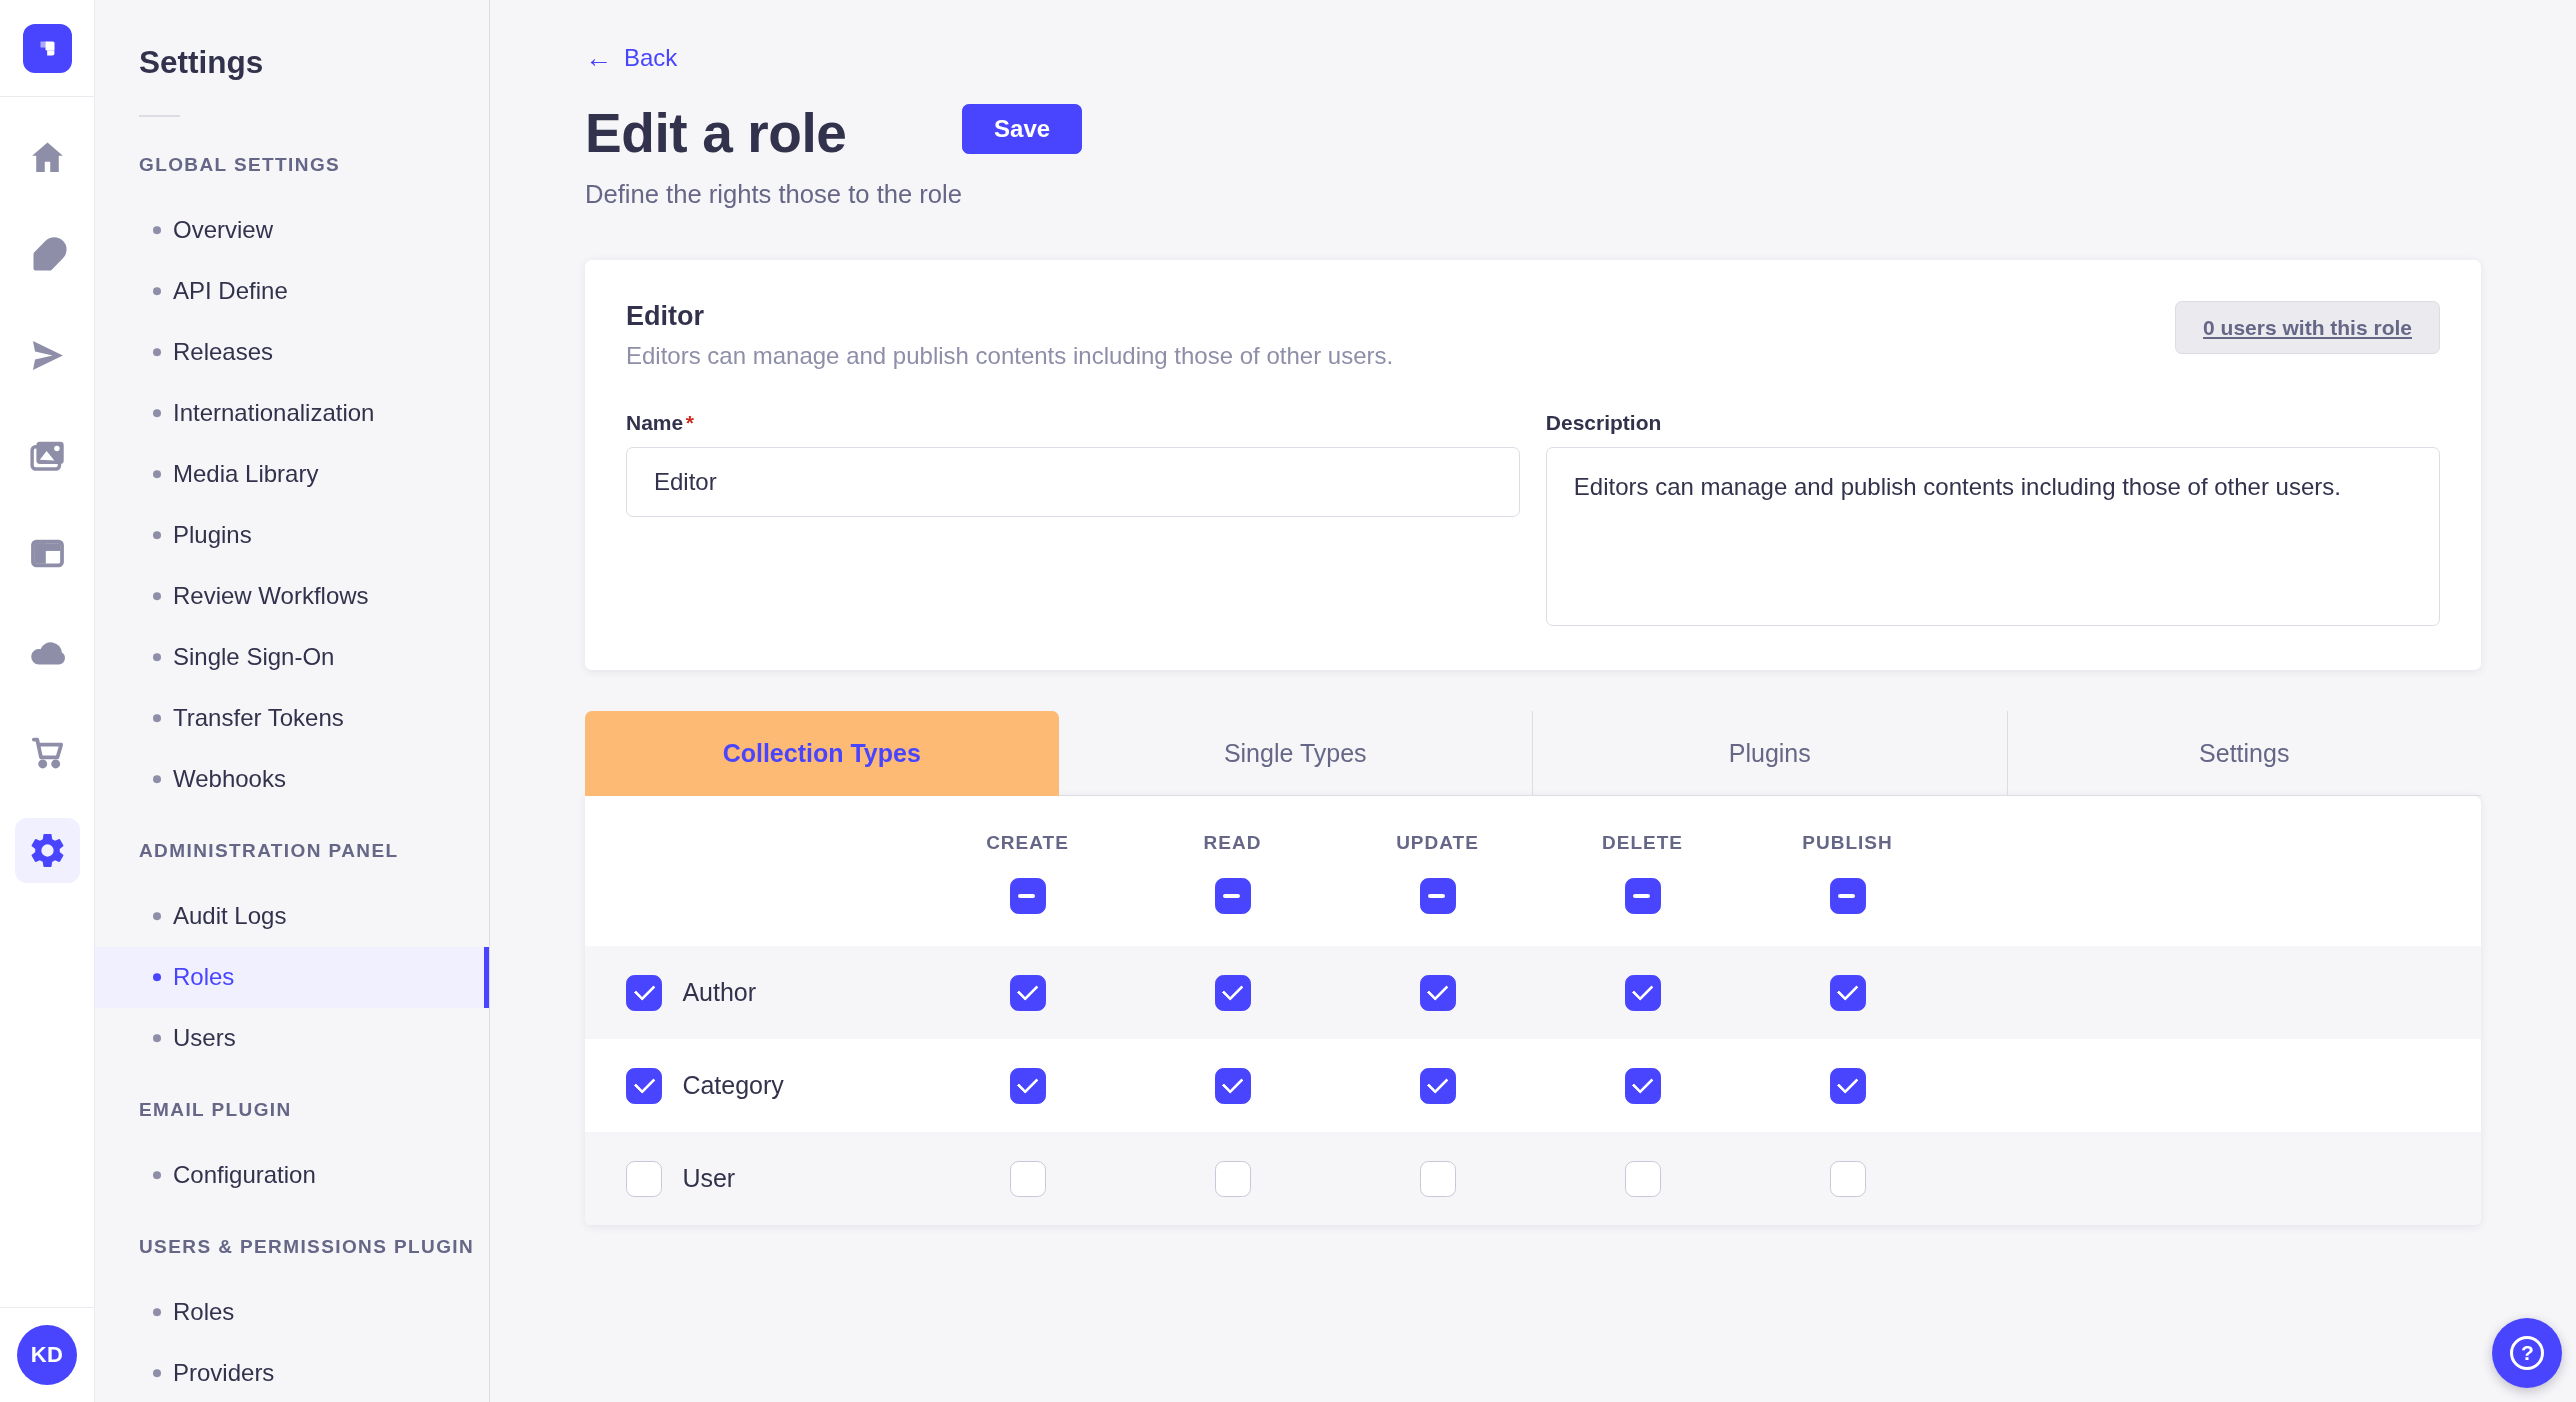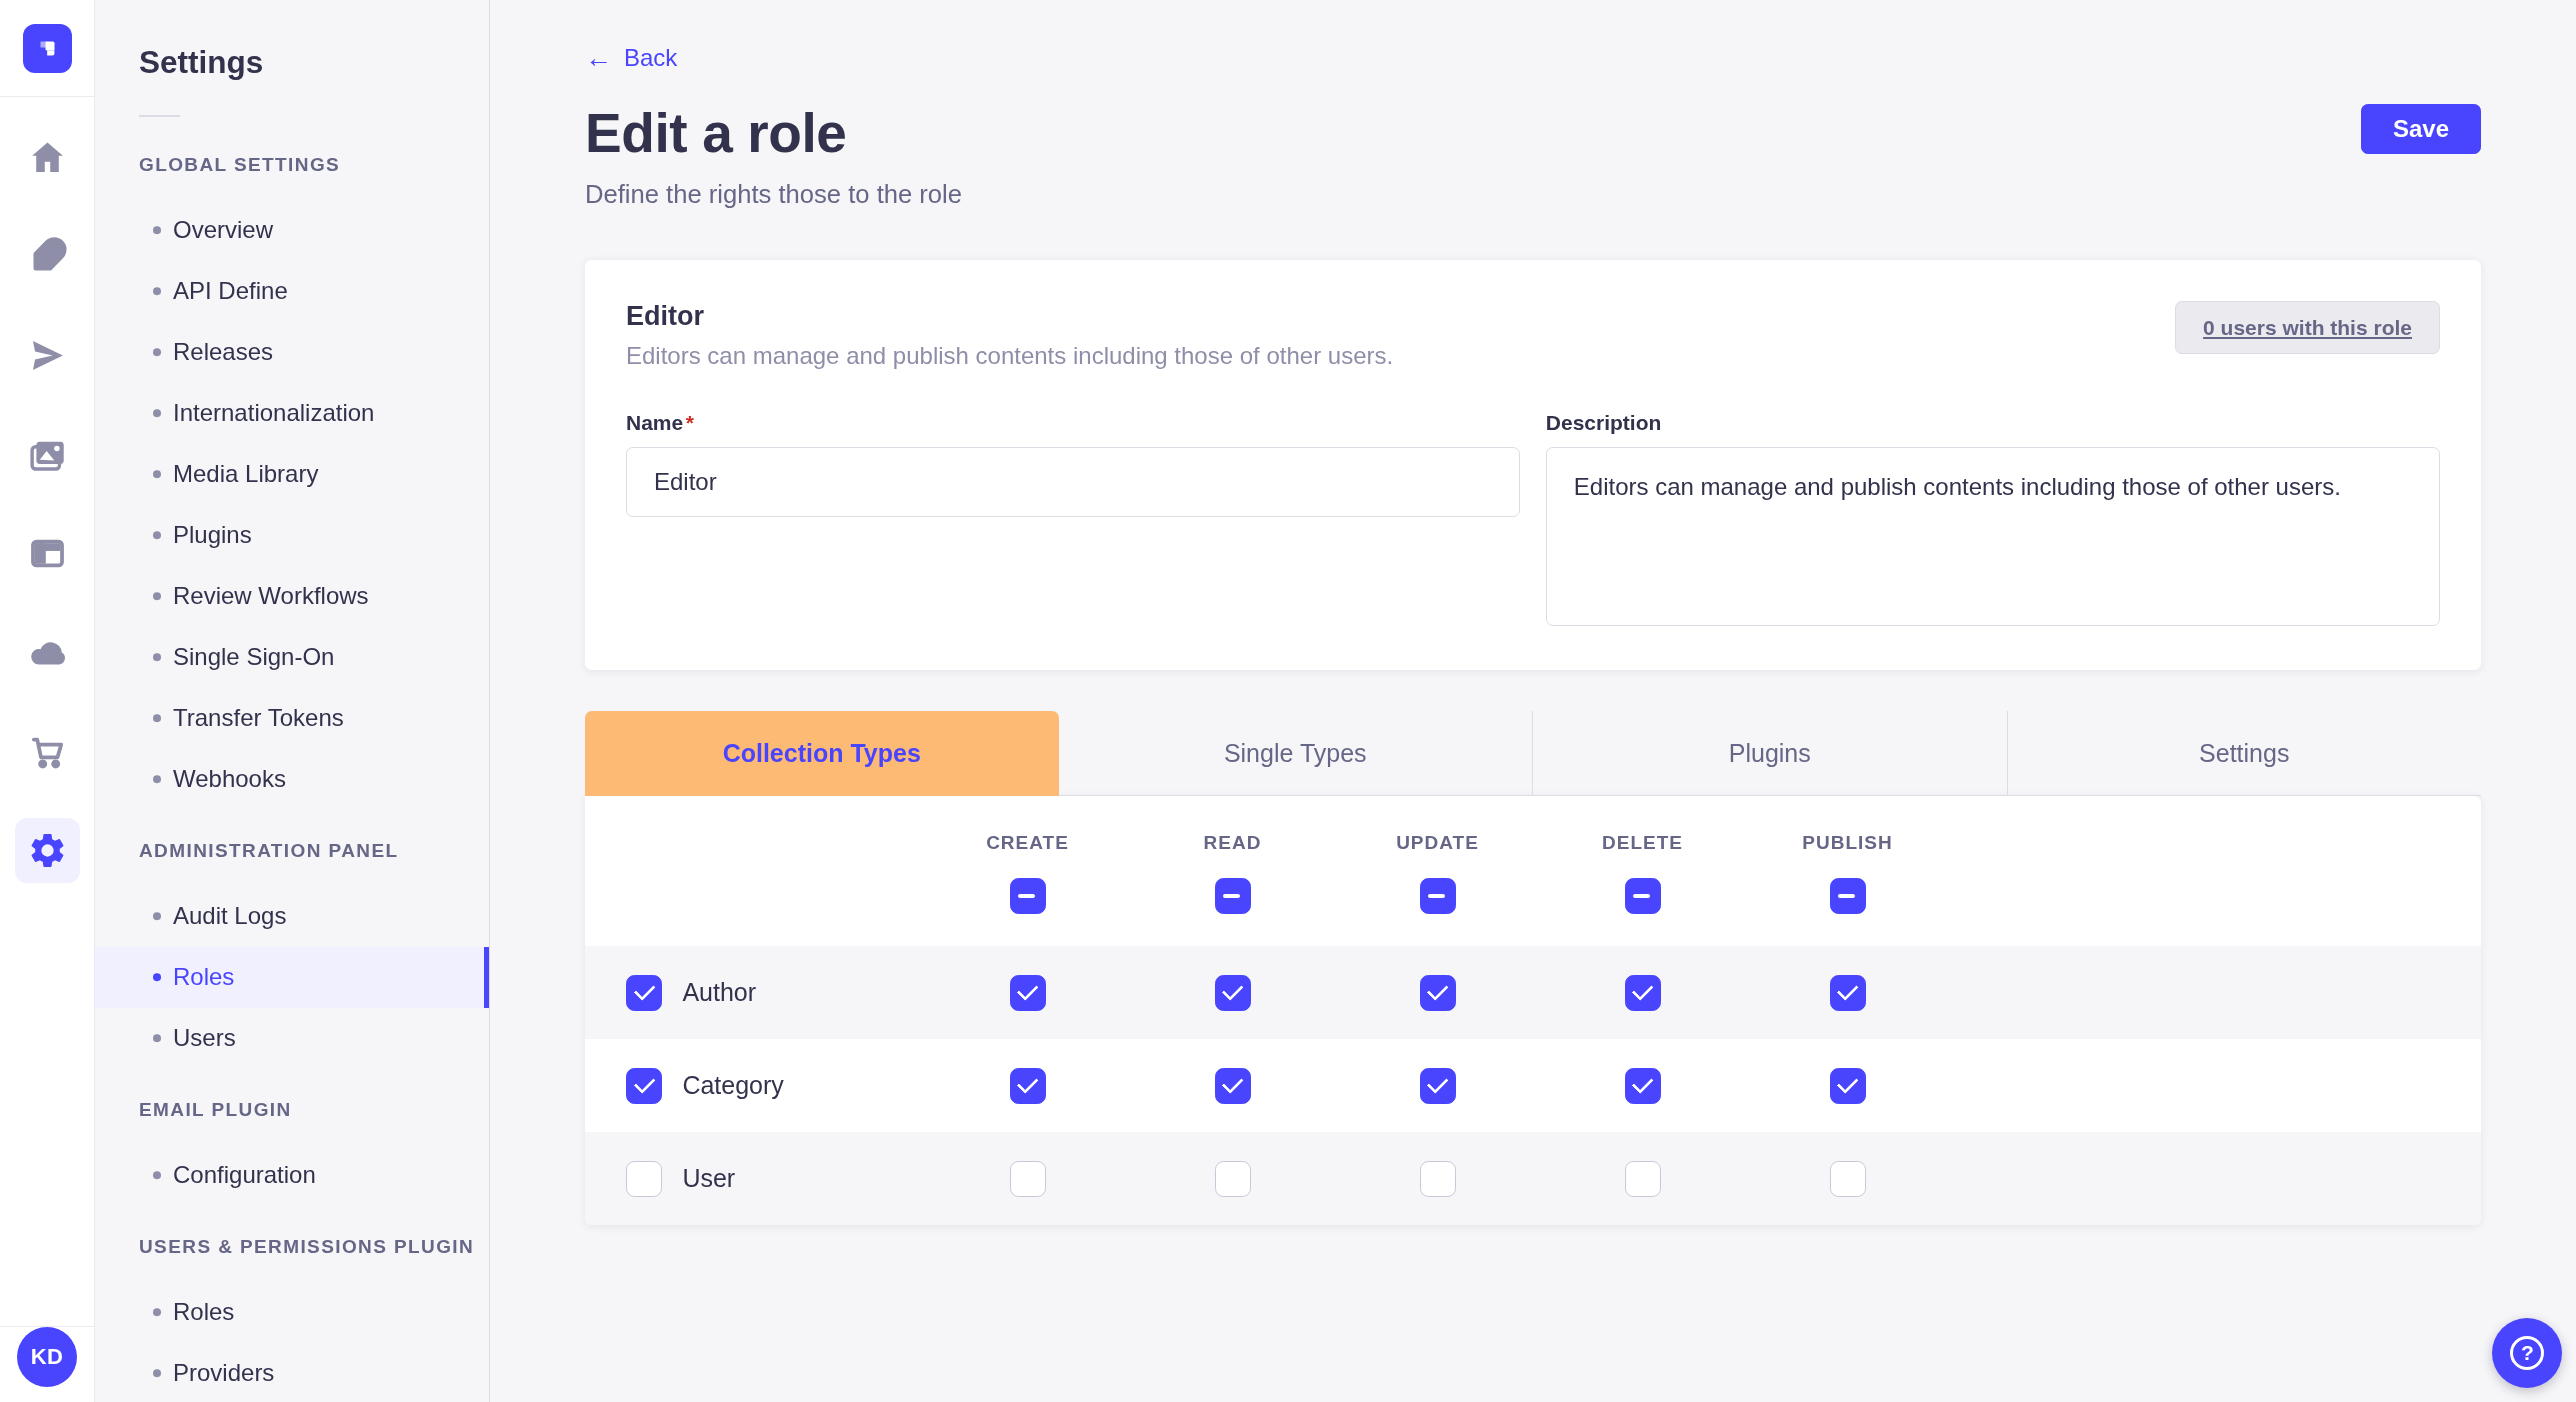--- a/index.html
+++ b/index.html
@@ -12,22 +12,22 @@
              display:flex; flex-direction:column; align-items:center; flex:none; }
   .logo-wrap { height:97px; width:100%; display:flex; align-items:center; justify-content:center;
                border-bottom:0.9px solid #eaeaef; }
   .logo { width:49px; height:49px; border-radius:12px; background:#4945ff;
           display:flex; align-items:center; justify-content:center; cursor:pointer; }
   .rail-icons { display:flex; flex-direction:column; align-items:center; gap:34px; margin-top:28px; flex:1; }
   .rail-btn { width:65px; height:65px; border-radius:12px; display:flex; align-items:center;
               justify-content:center; cursor:pointer; }
   .rail-btn svg { width:41px; height:41px; }
   .rail-btn.active { background:#f0f0ff; }
-  .rail-bottom { width:100%; height:76px; border-top:0.9px solid #eaeaef;
-                 display:flex; align-items:flex-start; justify-content:center; }
+  .rail-bottom { width:100%; height:95px; border-top:0.9px solid #eaeaef;
+                 display:flex; align-items:center; justify-content:center; }
   .avatar { width:60px; height:60px; border-radius:50%; background:#4945ff; color:#fff;
             display:flex; align-items:center; justify-content:center; font-size:22px;
             font-weight:700; cursor:pointer; letter-spacing:0.4px; }
 
   
   .subnav { width:395px; background:#f6f6f9; border-right:0.9px solid #dcdce4; flex:none; overflow:hidden; }
   .subnav-title { padding:44px 0 0 44px; font-size:31.5px; font-weight:700; color:#32324d; }
   .subnav-divider { width:41px; height:1.7px; background:#dcdce4; margin:34px 0 0 44px; }
   .nav-section-label { margin:30px 0 24px 0; padding-left:44px; font-size:19px; font-weight:700;
                        letter-spacing:1.4px; color:#666687; text-transform:uppercase; }
@@ -39,21 +39,21 @@
                       width:7.7px; height:7.7px; border-radius:50%; background:#8e8ea9; }
   .nav-item.active { background:#f0f0ff; color:#4945ff; font-weight:500;
                      border-right:5.1px solid #4945ff; }
   .nav-item.active::before { background:#4945ff; }
 
   
   .main { flex:1; padding:0 95px; overflow:hidden; }
   .back-row { margin-top:44px; display:inline-flex; align-items:center; gap:12px; cursor:pointer; }
   .back-arrow { color:#4945ff; font-size:27px; line-height:1; }
   .back-label { color:#4945ff; font-size:24px; }
-  .title-row { margin-top:29px; display:flex; align-items:flex-start; justify-content:space-between; }
+  .title-row { margin-top:29px; display:flex; align-items:flex-start; justify-content:flex-start; }
   .page-title { font-size:55px; font-weight:700; color:#32324d; letter-spacing:-0.4px; }
   .page-subtitle { margin-top:15.3px; font-size:25.6px; color:#666687; }
   .save-btn { margin-top:3.4px; height:50px; padding:0 31px; background:#4945ff; border:1.7px solid #4945ff;
               border-radius:6.8px; color:#fff; font-size:24px; font-weight:700; cursor:pointer;
               font-family:"Liberation Sans", sans-serif; }
 
   
   .card { background:#fff; border-radius:6.8px; box-shadow:0 1.7px 8.5px rgba(33,33,52,.08); }
   .role-card { margin-top:51px; padding:41px; }
   .role-card-head { display:flex; justify-content:space-between; align-items:flex-start; }

